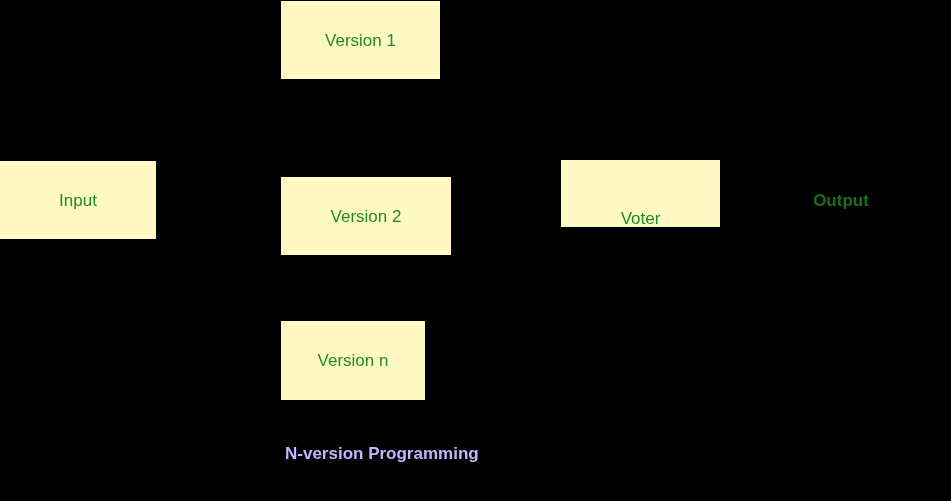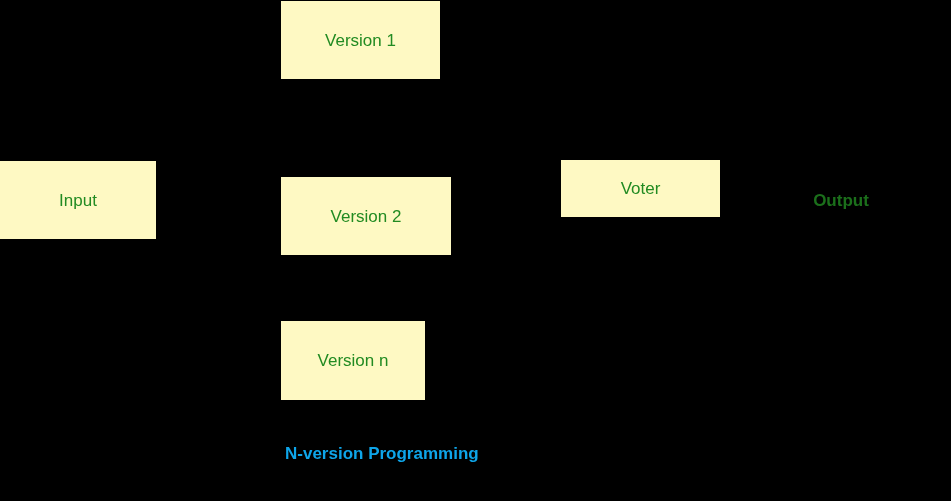--- a/index.html
+++ b/index.html
@@ -22,40 +22,40 @@
     align-items: center;
     justify-content: center;
     color: #228B22;
     font-size: 17px;
     line-height: 1;
     white-space: nowrap;
   }
   .node-version-1 { left: 281px; top: 1px;   width: 159px; height: 78px; }
   .node-input     { left: 0px;   top: 161px; width: 156px; height: 78px; }
   .node-version-2 { left: 281px; top: 161px; width: 170px; height: 78px; margin-top: 16px; }
-  .node-voter     { left: 561px; top: 160px; width: 159px; height: 57px; }
+  .node-voter     { left: 561px; top: 160px; width: 159px; height: 67px; align-items: flex-end; }
   .node-version-n { left: 281px; top: 321px; width: 144px; height: 79px; }
 
   .output-label {
     position: absolute;
     left: 781px;
     top: 191px;
     width: 120px;
     text-align: center;
     color: #1B6F1B;
     font-size: 17px;
     font-weight: bold;
     line-height: 20px;
     white-space: nowrap;
   }
   .caption {
     position: absolute;
     left: 285px;
     top: 444px;
-    color: #0ea5e9;
+    color: #c4b5fd;
     font-size: 17px;
     font-weight: bold;
     line-height: 20px;
     white-space: nowrap;
   }
 </style>
 </head>
 <body>
 
 <div class="canvas">

